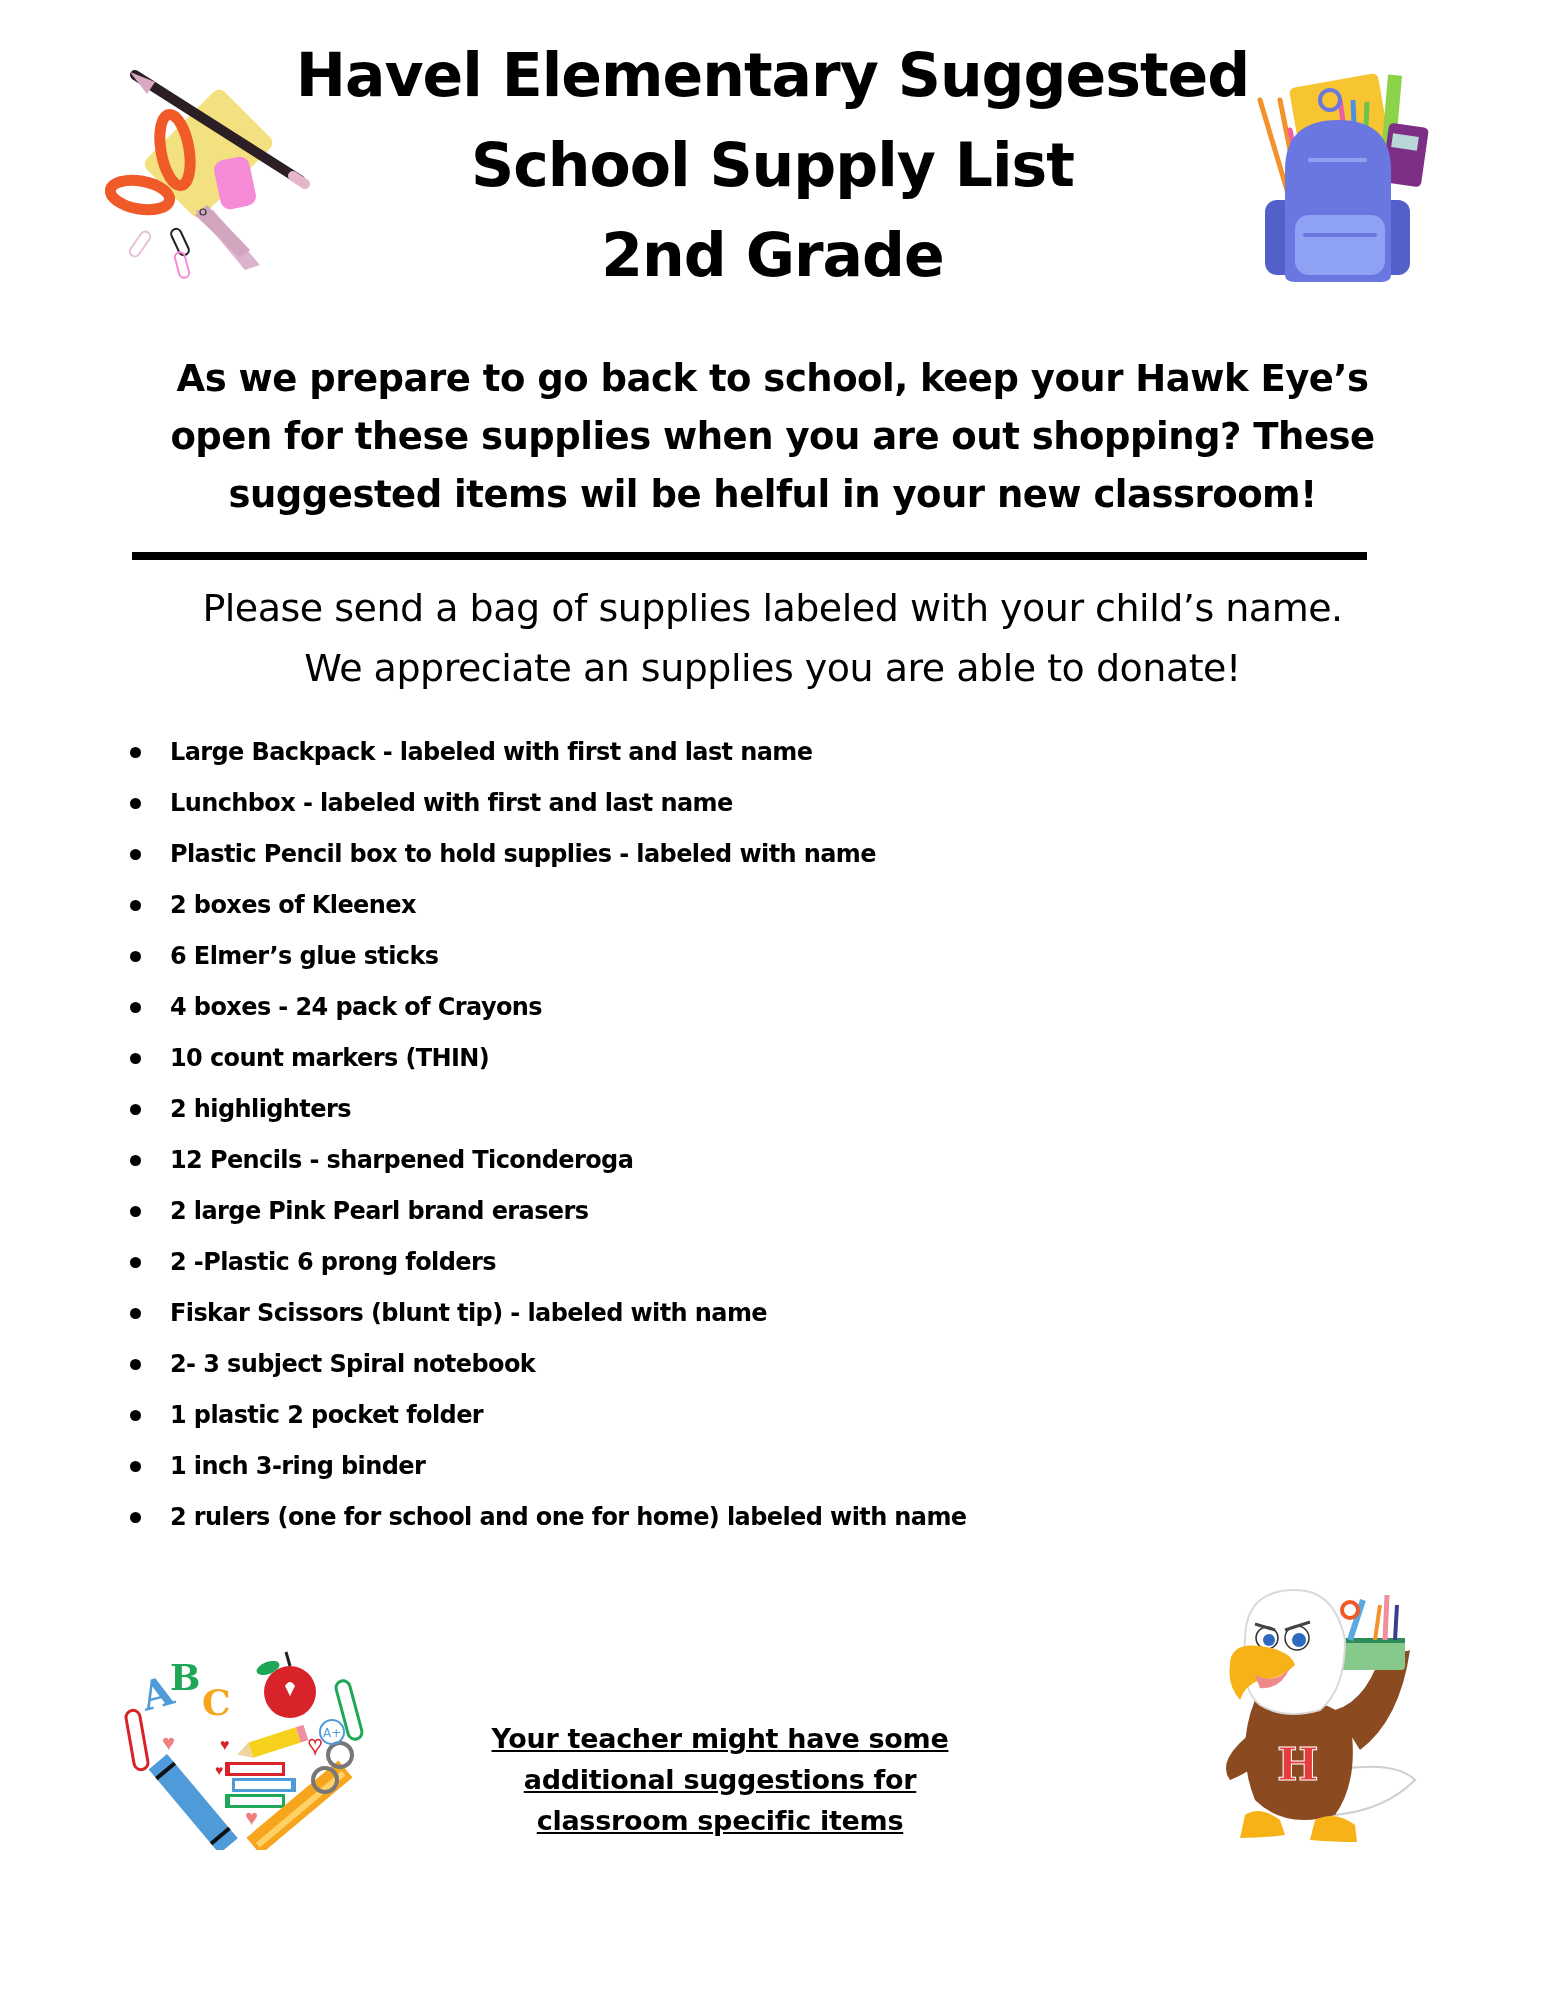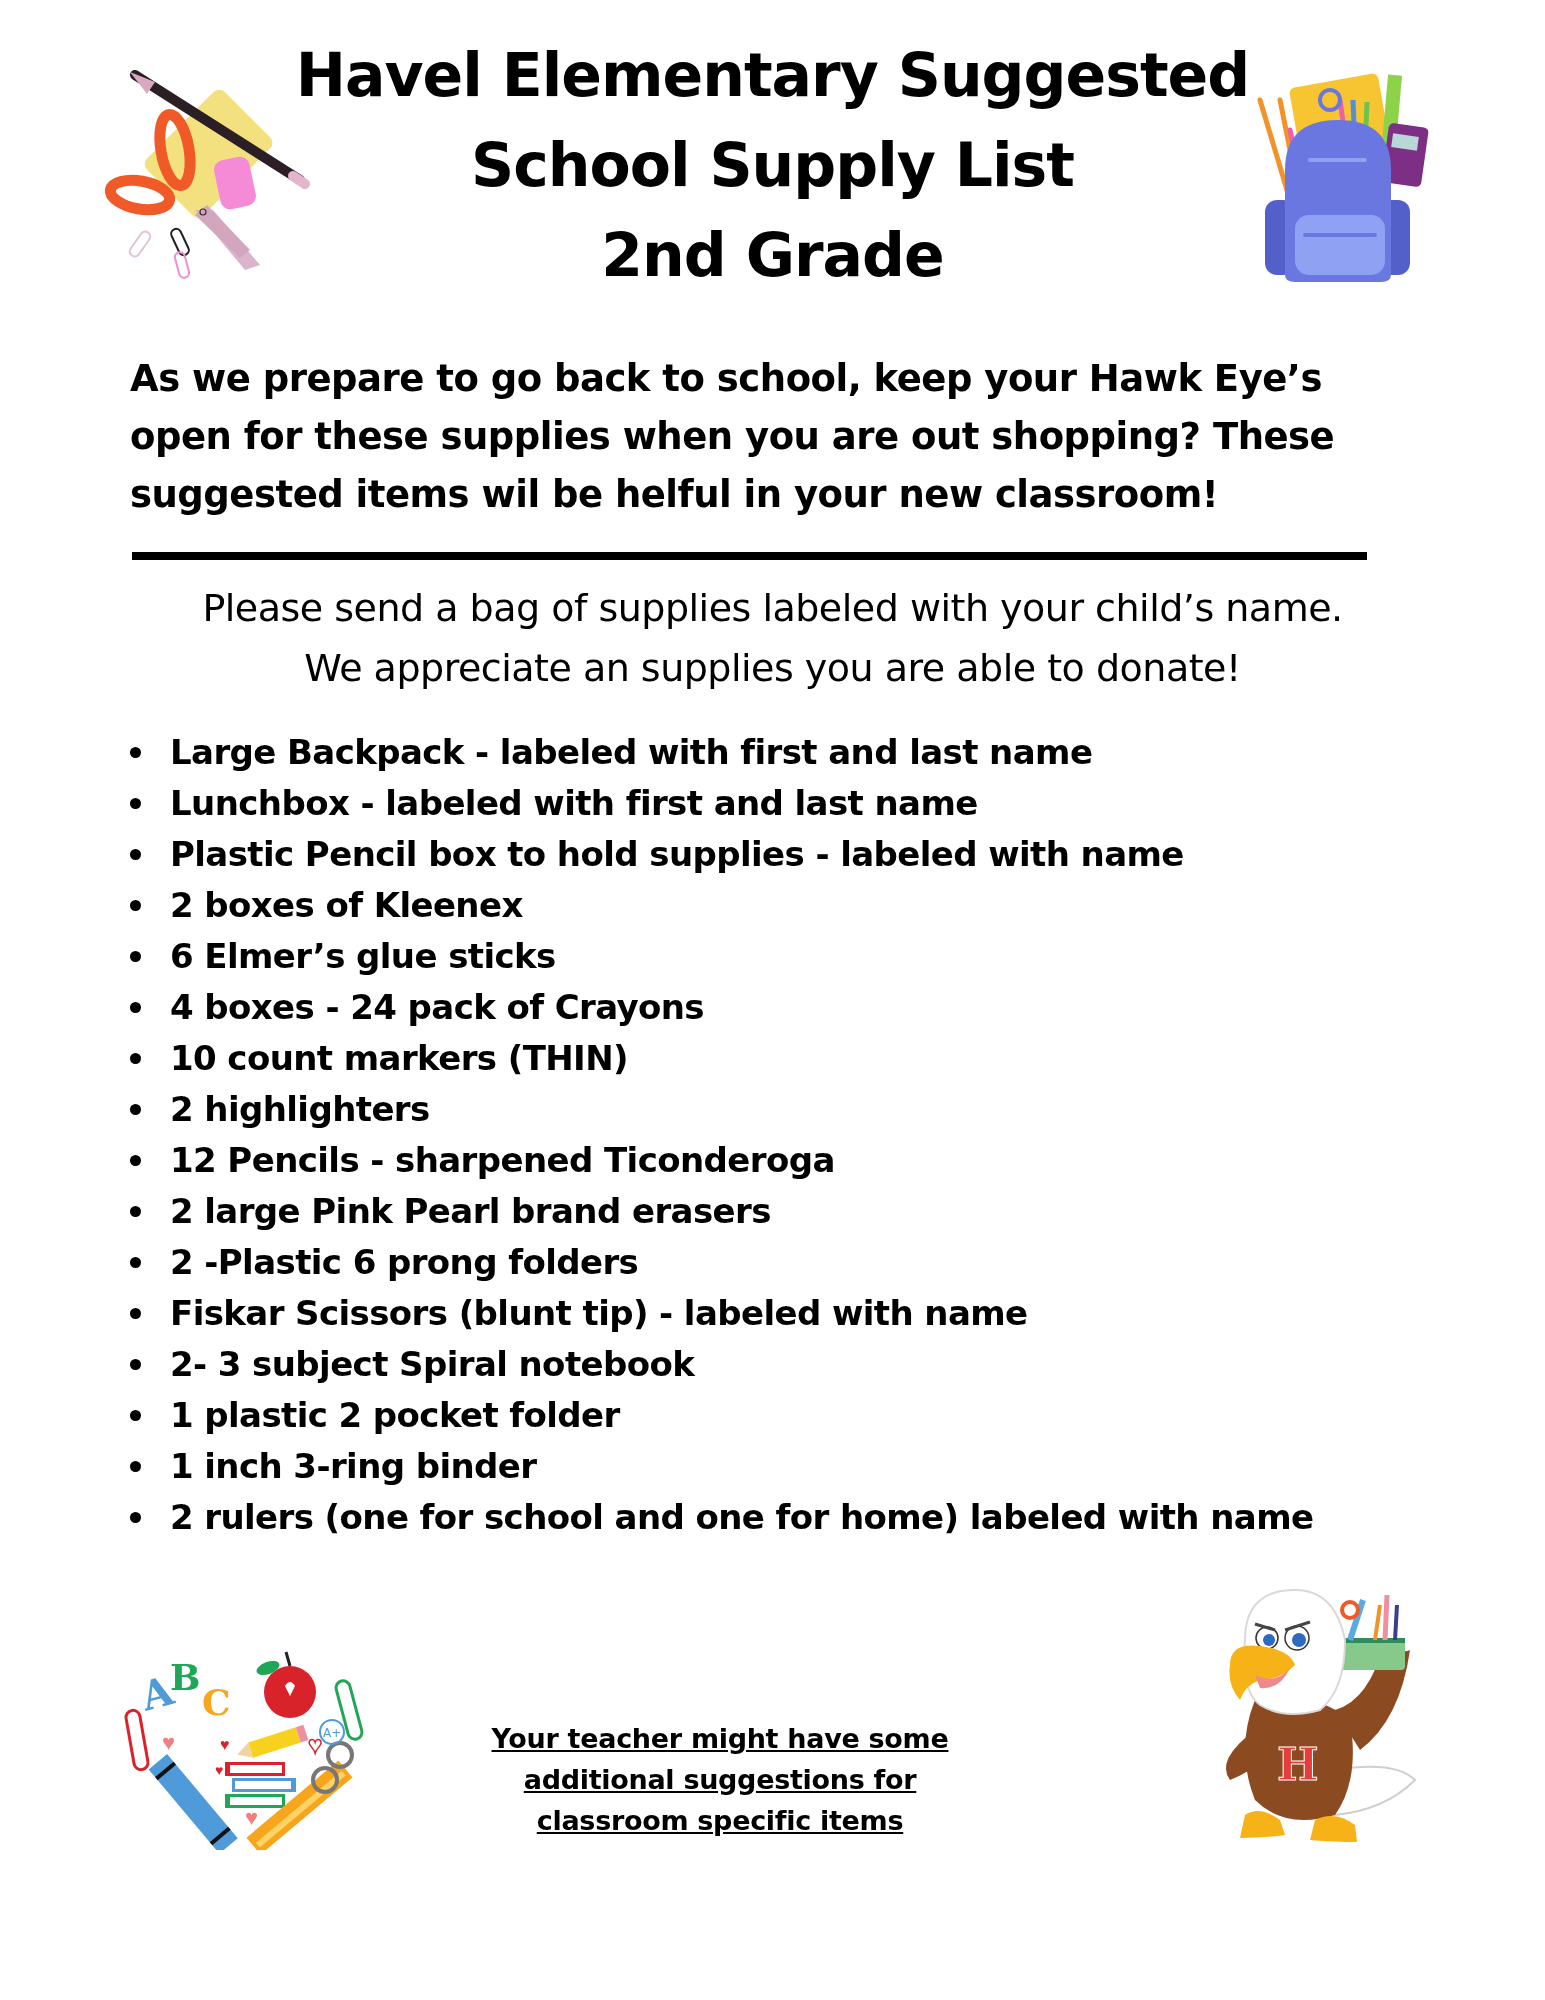--- a/index.html
+++ b/index.html
@@ -28,20 +28,21 @@
       font-size: 60px;
       line-height: 90px;
       letter-spacing: -1px;
       display: block;
     }
     .intro {
       position: absolute;
       left: 130px;
       top: 350px;
       width: 1285px;
+      text-align: center;
       font-family: "DejaVu Sans", sans-serif;
       font-weight: bold;
       font-size: 37px;
       line-height: 58px;
       letter-spacing: -0.5px;
     }
     .intro span { display: block; white-space: nowrap; }
     .divider {
       position: absolute;
       left: 132px;
@@ -69,21 +70,21 @@
       top: 727px;
       margin: 0;
       padding: 0;
       list-style: none;
     }
     .supply-list li {
       position: relative;
       padding-left: 40px;
       font-family: "DejaVu Sans", sans-serif;
       font-weight: bold;
-      font-size: 34px;
+      font-size: 24px;
       line-height: 51px;
       height: 51px;
       letter-spacing: -0.6px;
       white-space: nowrap;
     }
     .supply-list li .bullet {
       position: absolute;
       left: 0;
       top: 20px;
       width: 11px;

